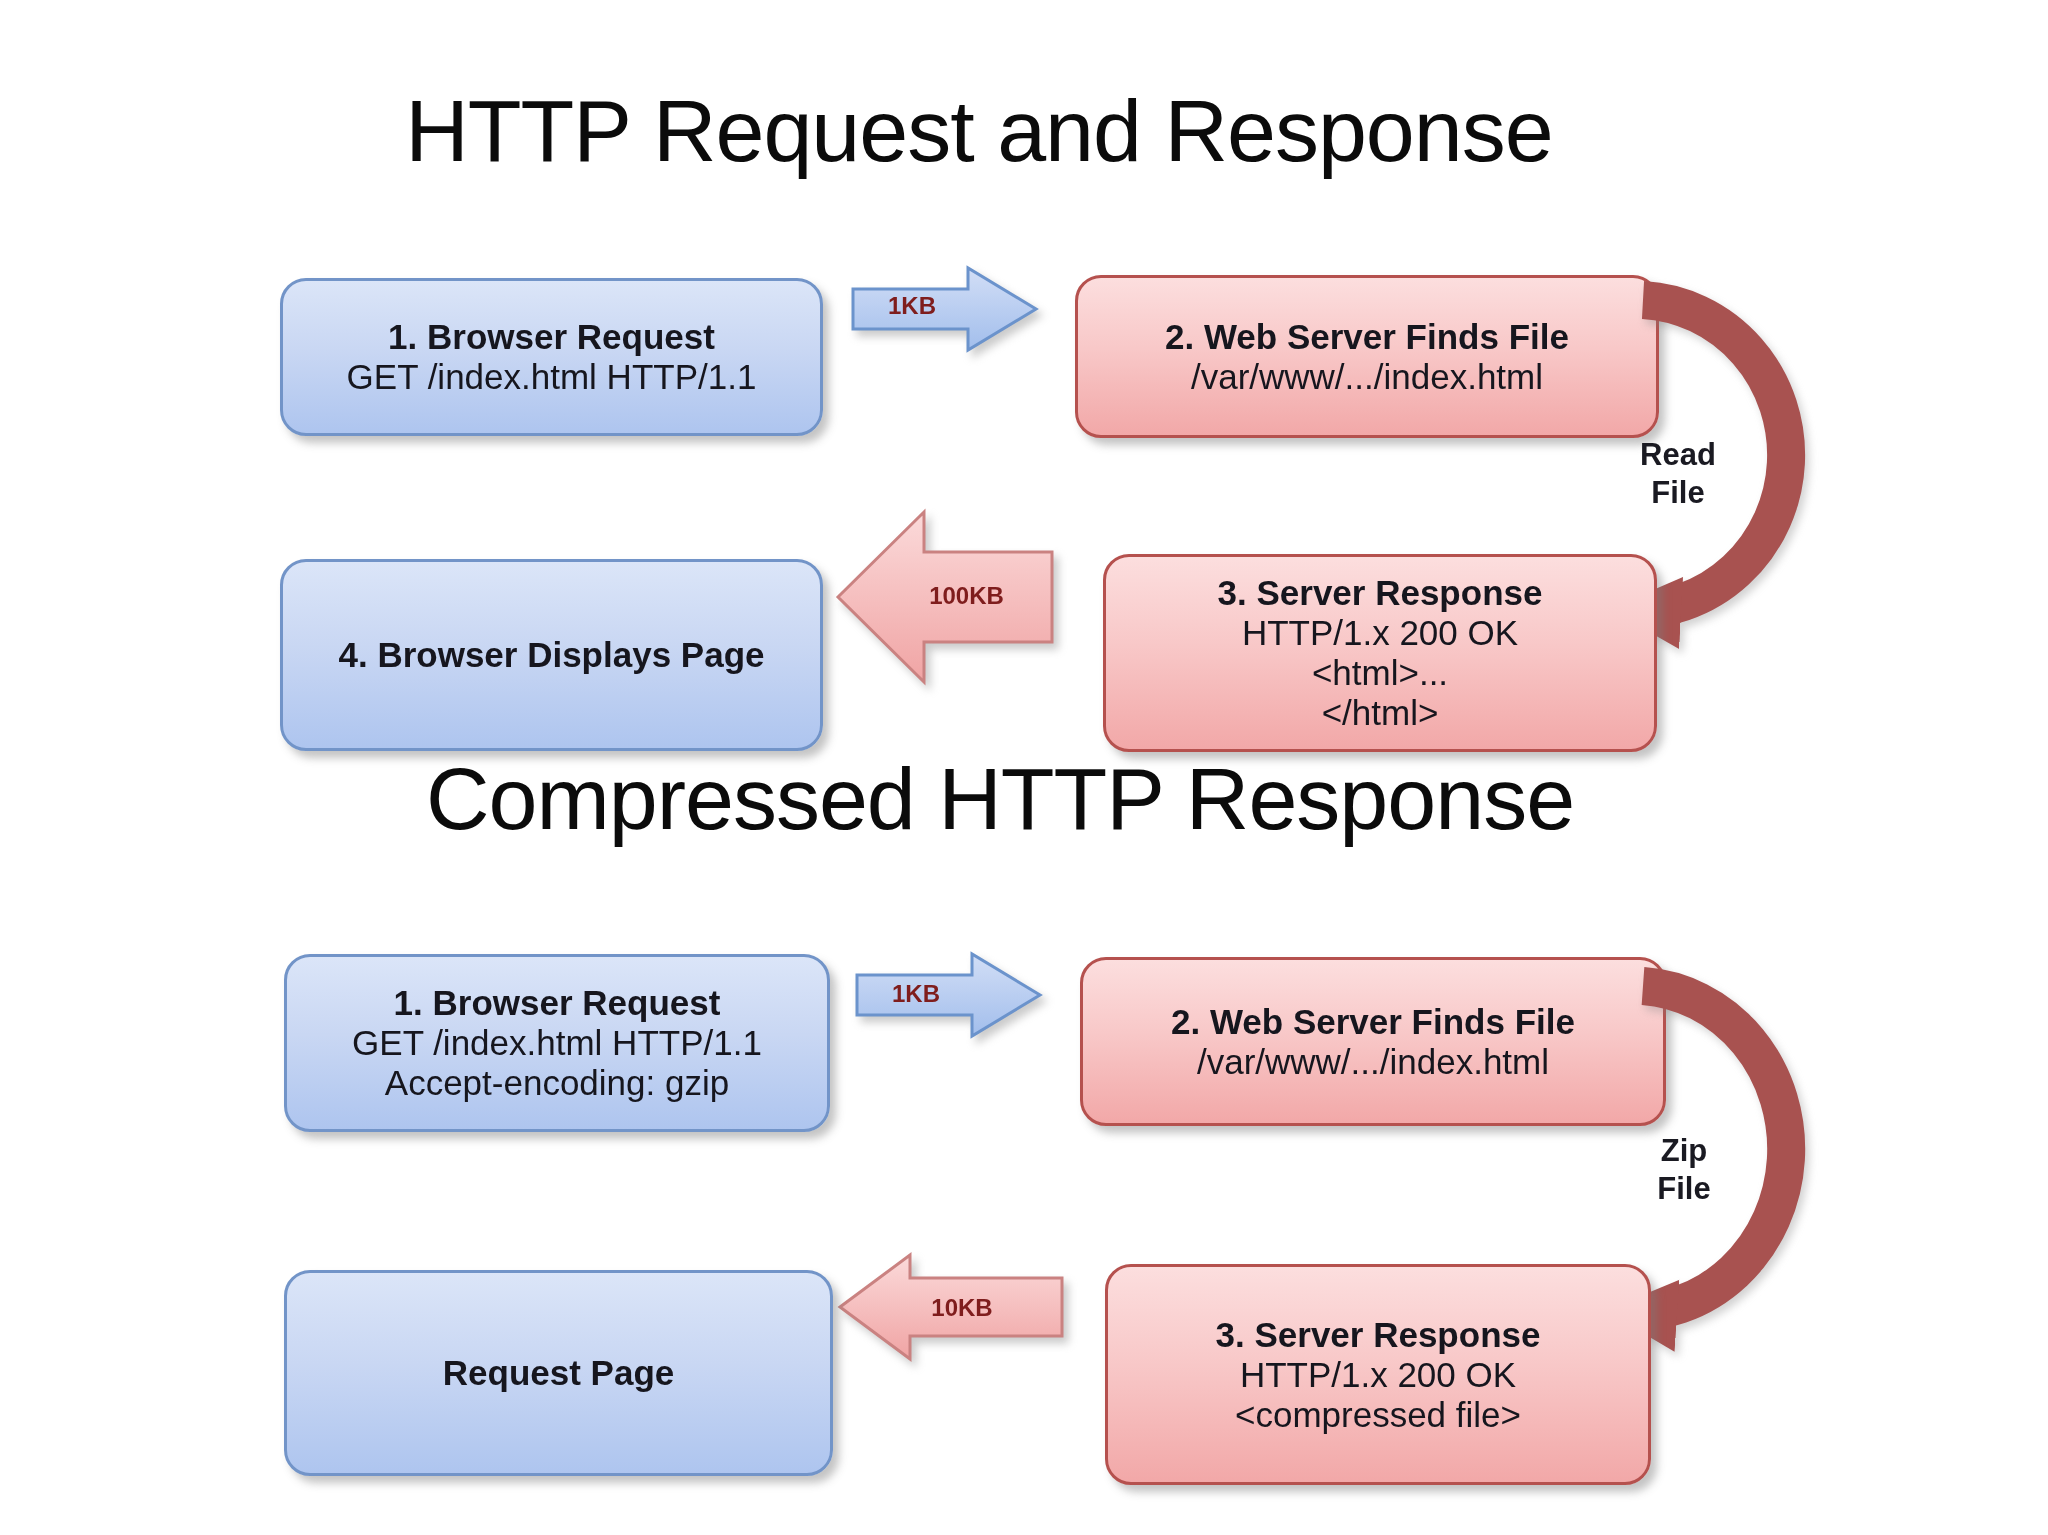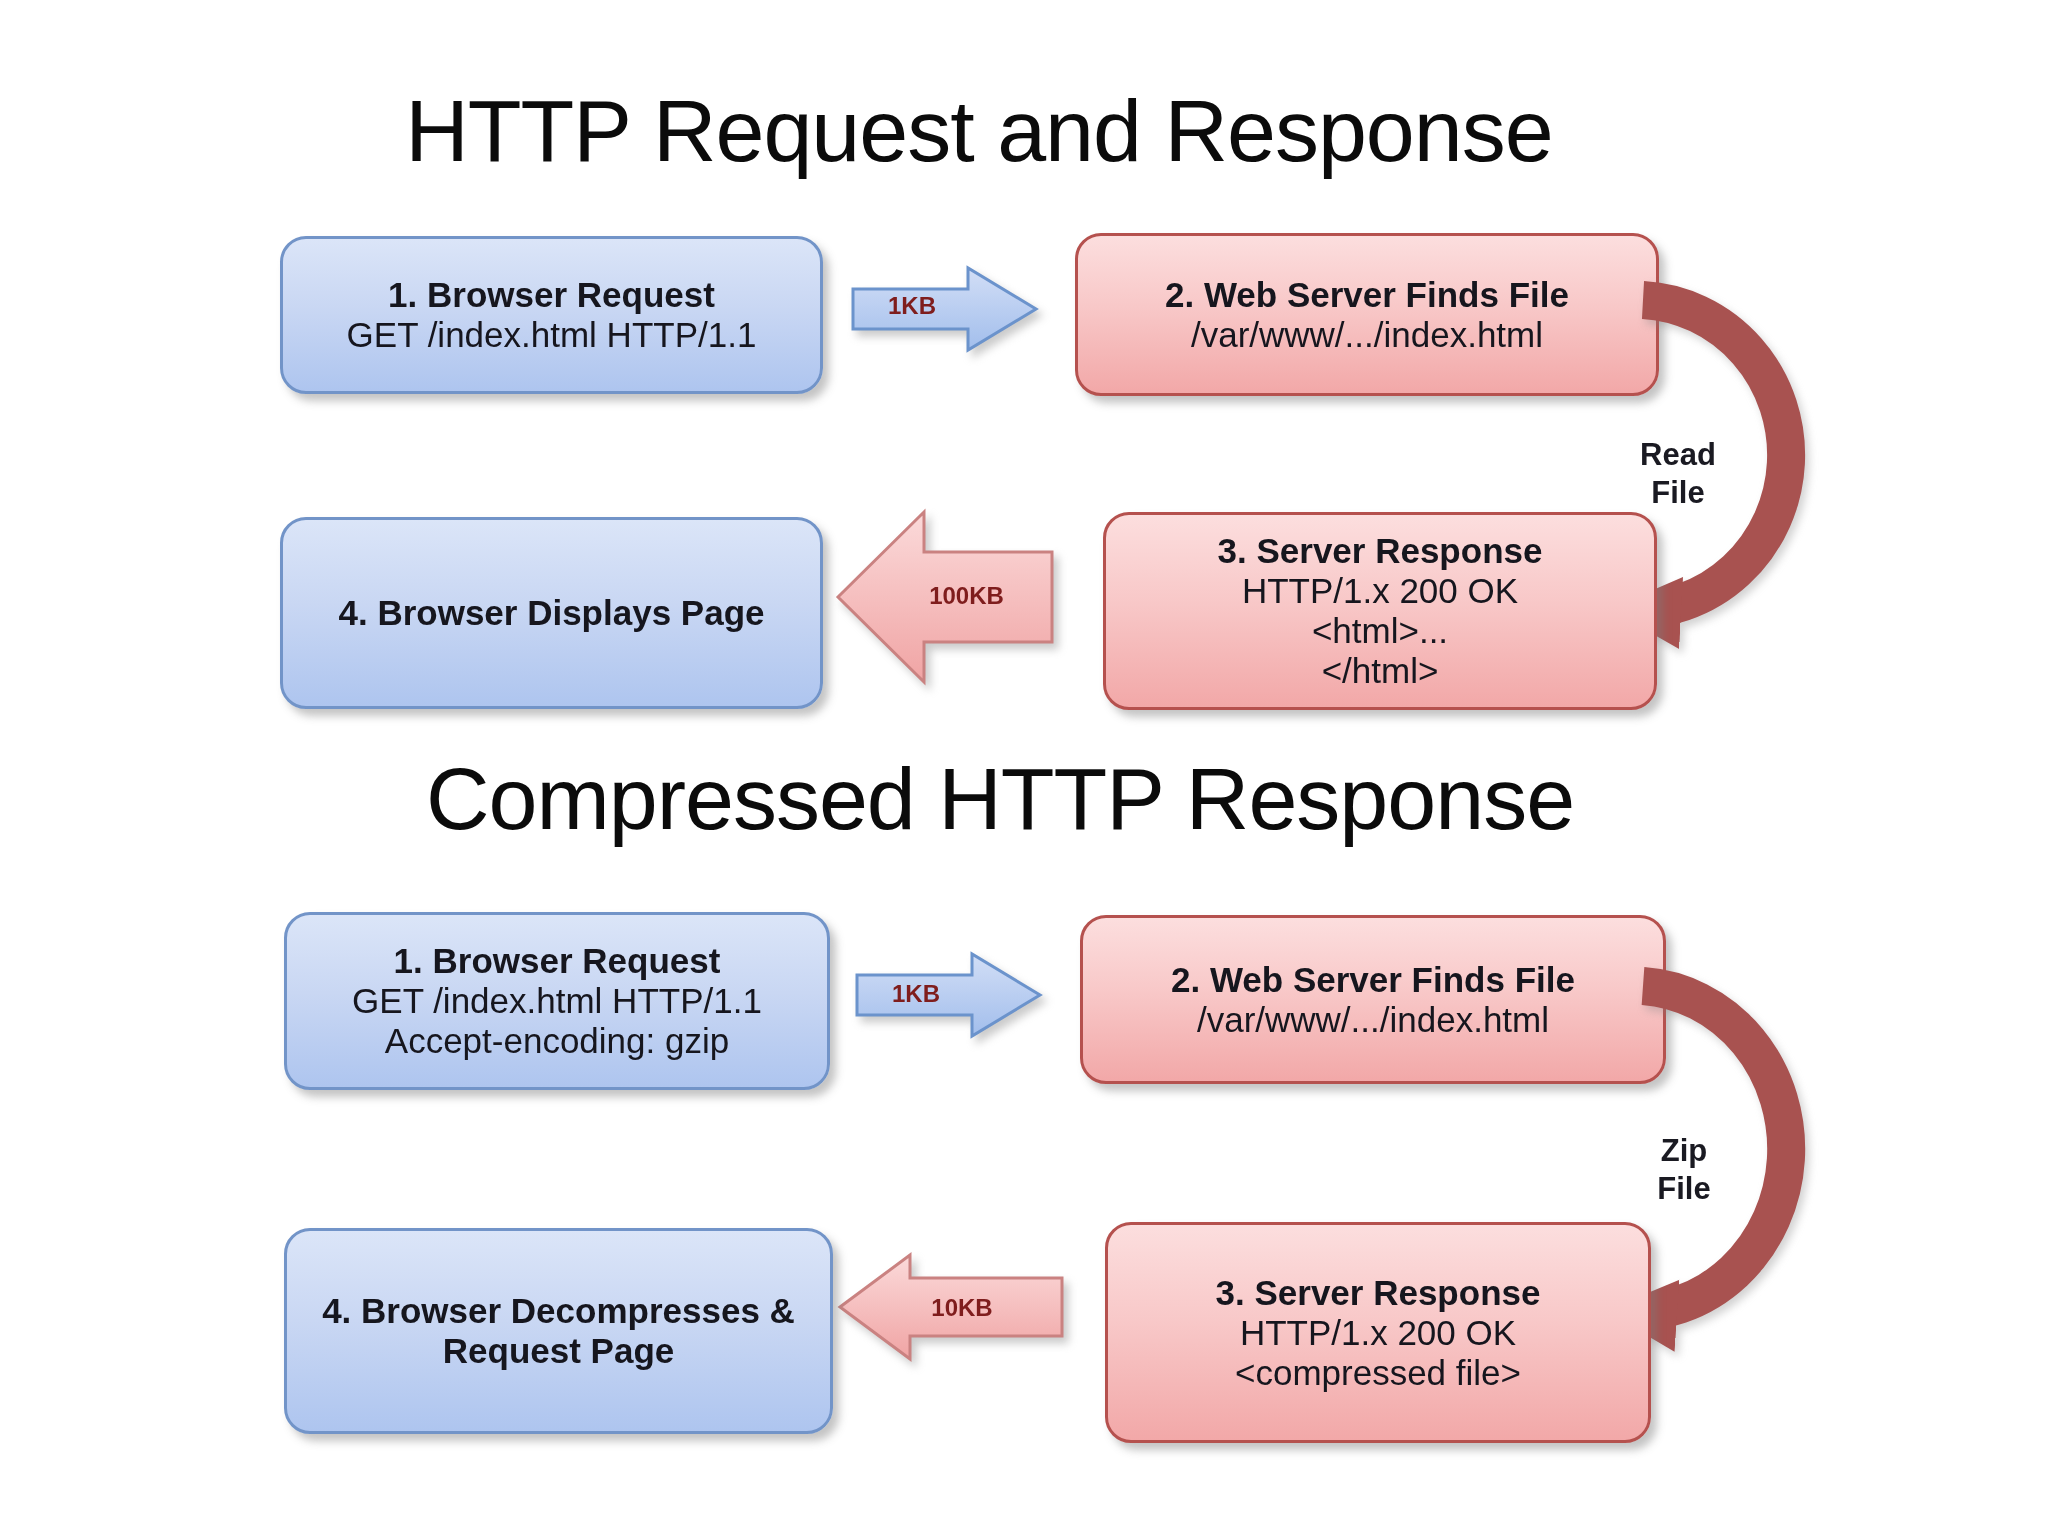--- a/index.html
+++ b/index.html
@@ -10,20 +10,21 @@
   .title{
     position:absolute;margin:0;font-size:88px;font-weight:400;letter-spacing:-1px;
     color:#0b0b0b;text-align:center;line-height:110px;white-space:nowrap;
   }
   .t1{left:334px;top:76px;width:1290px;}
   .t2{left:340px;top:744px;width:1320px;}
   .box{
     position:absolute;border-radius:26px;display:flex;flex-direction:column;
     justify-content:center;align-items:center;text-align:center;
     box-shadow:6px 7px 8px rgba(125,125,125,.45);
+    margin-top:42px;
   }
   .blue{
     background:linear-gradient(180deg,#dbe5f8 0%,#c9d7f3 45%,#aec5ef 100%);
     border:3px solid #7294c8;
   }
   .pink{
     background:linear-gradient(180deg,#fcdede 0%,#f8c8c8 45%,#f2a8a8 100%);
     border:3px solid #b5514e;
   }
   .bh{font-weight:700;font-size:35px;line-height:40px;white-space:nowrap;}
@@ -152,17 +153,16 @@
     <div class="bl">HTTP/1.x 200 OK</div>
     <div class="bl">&lt;compressed file&gt;</div>
   </div>
 
   <svg class="arr a4" viewBox="0 0 230 114">
     <polygon points="4,57 74,5 74,28 226,28 226,86 74,86 74,109" fill="url(#gPink)" stroke="#ca8281" stroke-width="3"></polygon>
   </svg>
   <span class="albl l4">10KB</span>
 
   <div class="box blue b8">
-    <div class="bh">4. Browser Decompresses &amp;</div>
     <div class="bh">Request Page</div>
   </div>
 
 </div>
 
 </body></html>

